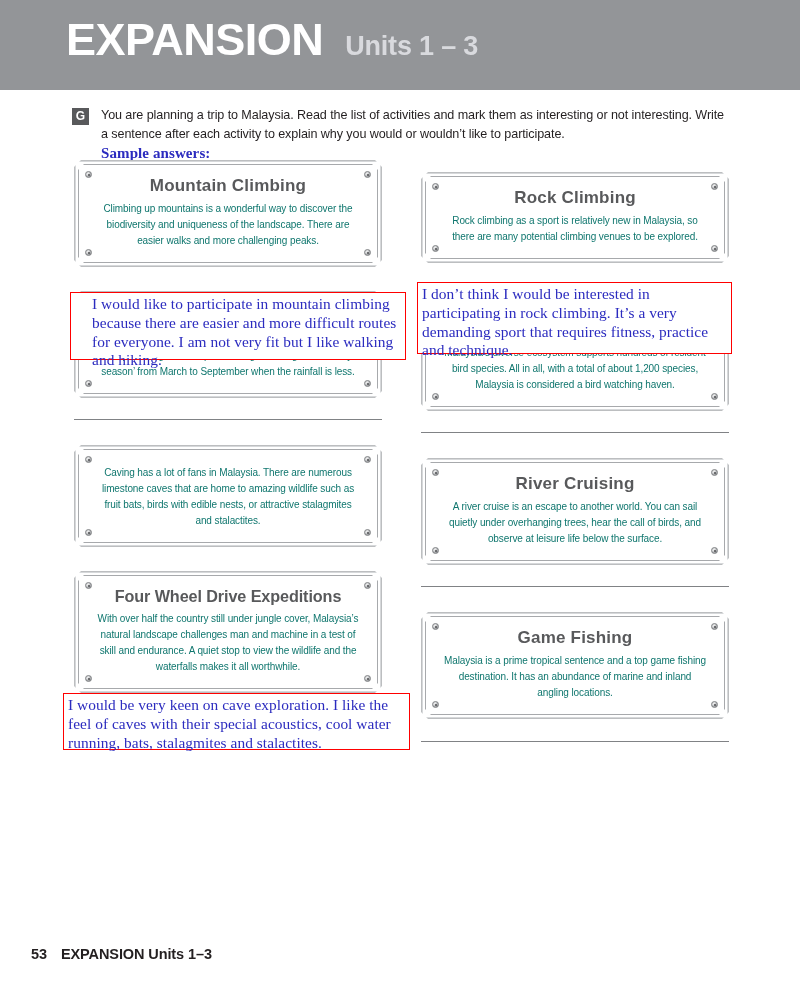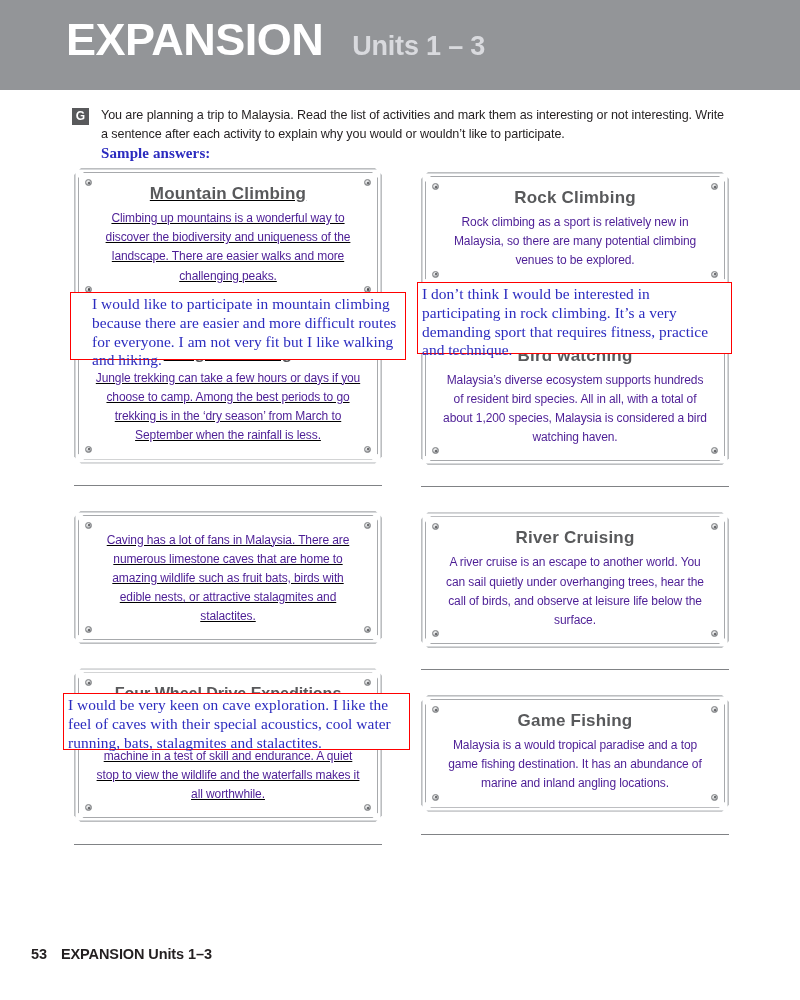--- a/index.html
+++ b/index.html
@@ -20,21 +20,21 @@
     position:absolute;left:66px;top:17px;
     display:flex;align-items:baseline;gap:7px;
   }
   .header-title{
     font-size:45px;font-weight:bold;color:#ffffff;
     letter-spacing:-0.5px;line-height:1;
     font-family:"Liberation Sans", sans-serif;
   }
   .header-sub{
     font-size:27px;font-weight:bold;color:#d9dade;
-    margin-left:22px;line-height:1;
+    margin-left:15px;line-height:1;
     letter-spacing:-0.2px;
   }
 
   
   .instruction-row{
     position:absolute;left:72px;top:106px;width:660px;
     display:flex;align-items:flex-start;
   }
   .ex-badge{
     width:17px;height:17px;background:#58595b;color:#ffffff;
@@ -48,21 +48,21 @@
   }
   .sample-answers{
     position:absolute;left:101px;top:145px;
     font-family:"Liberation Serif", serif;
     font-size:15px;font-weight:bold;color:#2b2bbf;
     letter-spacing:0.1px;
   }
 
   
   .col{position:absolute;width:308px;}
-  .col-left{left:74px;top:168px;text-decoration:underline;}
+  .col-left{left:74px;top:160px;}
   .col-right{left:421px;top:172px;}
 
   
   .plaque{
     position:relative;
     width:308px;
     box-sizing:border-box;
     background:#ffffff;
     padding:16px 17px 14px 17px;
     margin-bottom:0;
@@ -110,21 +110,21 @@
     text-align:center;
     font-size:17px;font-weight:bold;color:#58595b;
     letter-spacing:0.2px;
     margin:0 0 5px 0;
     white-space:nowrap;
   }
   .plaque-title.narrow{font-size:16.2px;letter-spacing:-0.1px;}
   .plaque-body{
     position:relative;z-index:2;
     text-align:center;
-    font-size:12px;line-height:1.60;color:#4c1d95;
+    font-size:10px;line-height:1.60;color:#0f766e;
     letter-spacing:-0.1px;
     margin:4px;
   }
 
   
   .write-line{
     width:308px;height:0;
     border-top:1.4px solid #808285;
     margin:0;
   }
@@ -271,21 +271,21 @@
   <div class="gap" style="height:25px"></div>
 
   <div class="plaque">
     <div class="frame-outer"></div>
     <div class="frame-inner"></div>
     <span class="screw tl"></span>
     <span class="screw tr"></span>
     <span class="screw bl"></span>
     <span class="screw br"></span>
     <div class="plaque-title">Game Fishing</div>
-    <div class="plaque-body">Malaysia is a would tropical paradise and a top game fishing destination. It has an abundance of marine and inland angling locations.</div>
+    <div class="plaque-body">Malaysia is a prime tropical sentence and a top game fishing destination. It has an abundance of marine and inland angling locations.</div>
   </div>
   <div class="gap" style="height:22px"></div>
   <div class="write-line"></div>
 
 </div>
 
 <div class="annotation" id="annotation-mountain">I would like to participate in mountain climbing because there are easier and more difficult routes for everyone. I am not very fit but I like walking and hiking.</div>
 
 <div class="annotation" id="annotation-rock">I don’t think I would be interested in participating in rock climbing. It’s a very demanding sport that requires fitness, practice and technique.</div>
 

